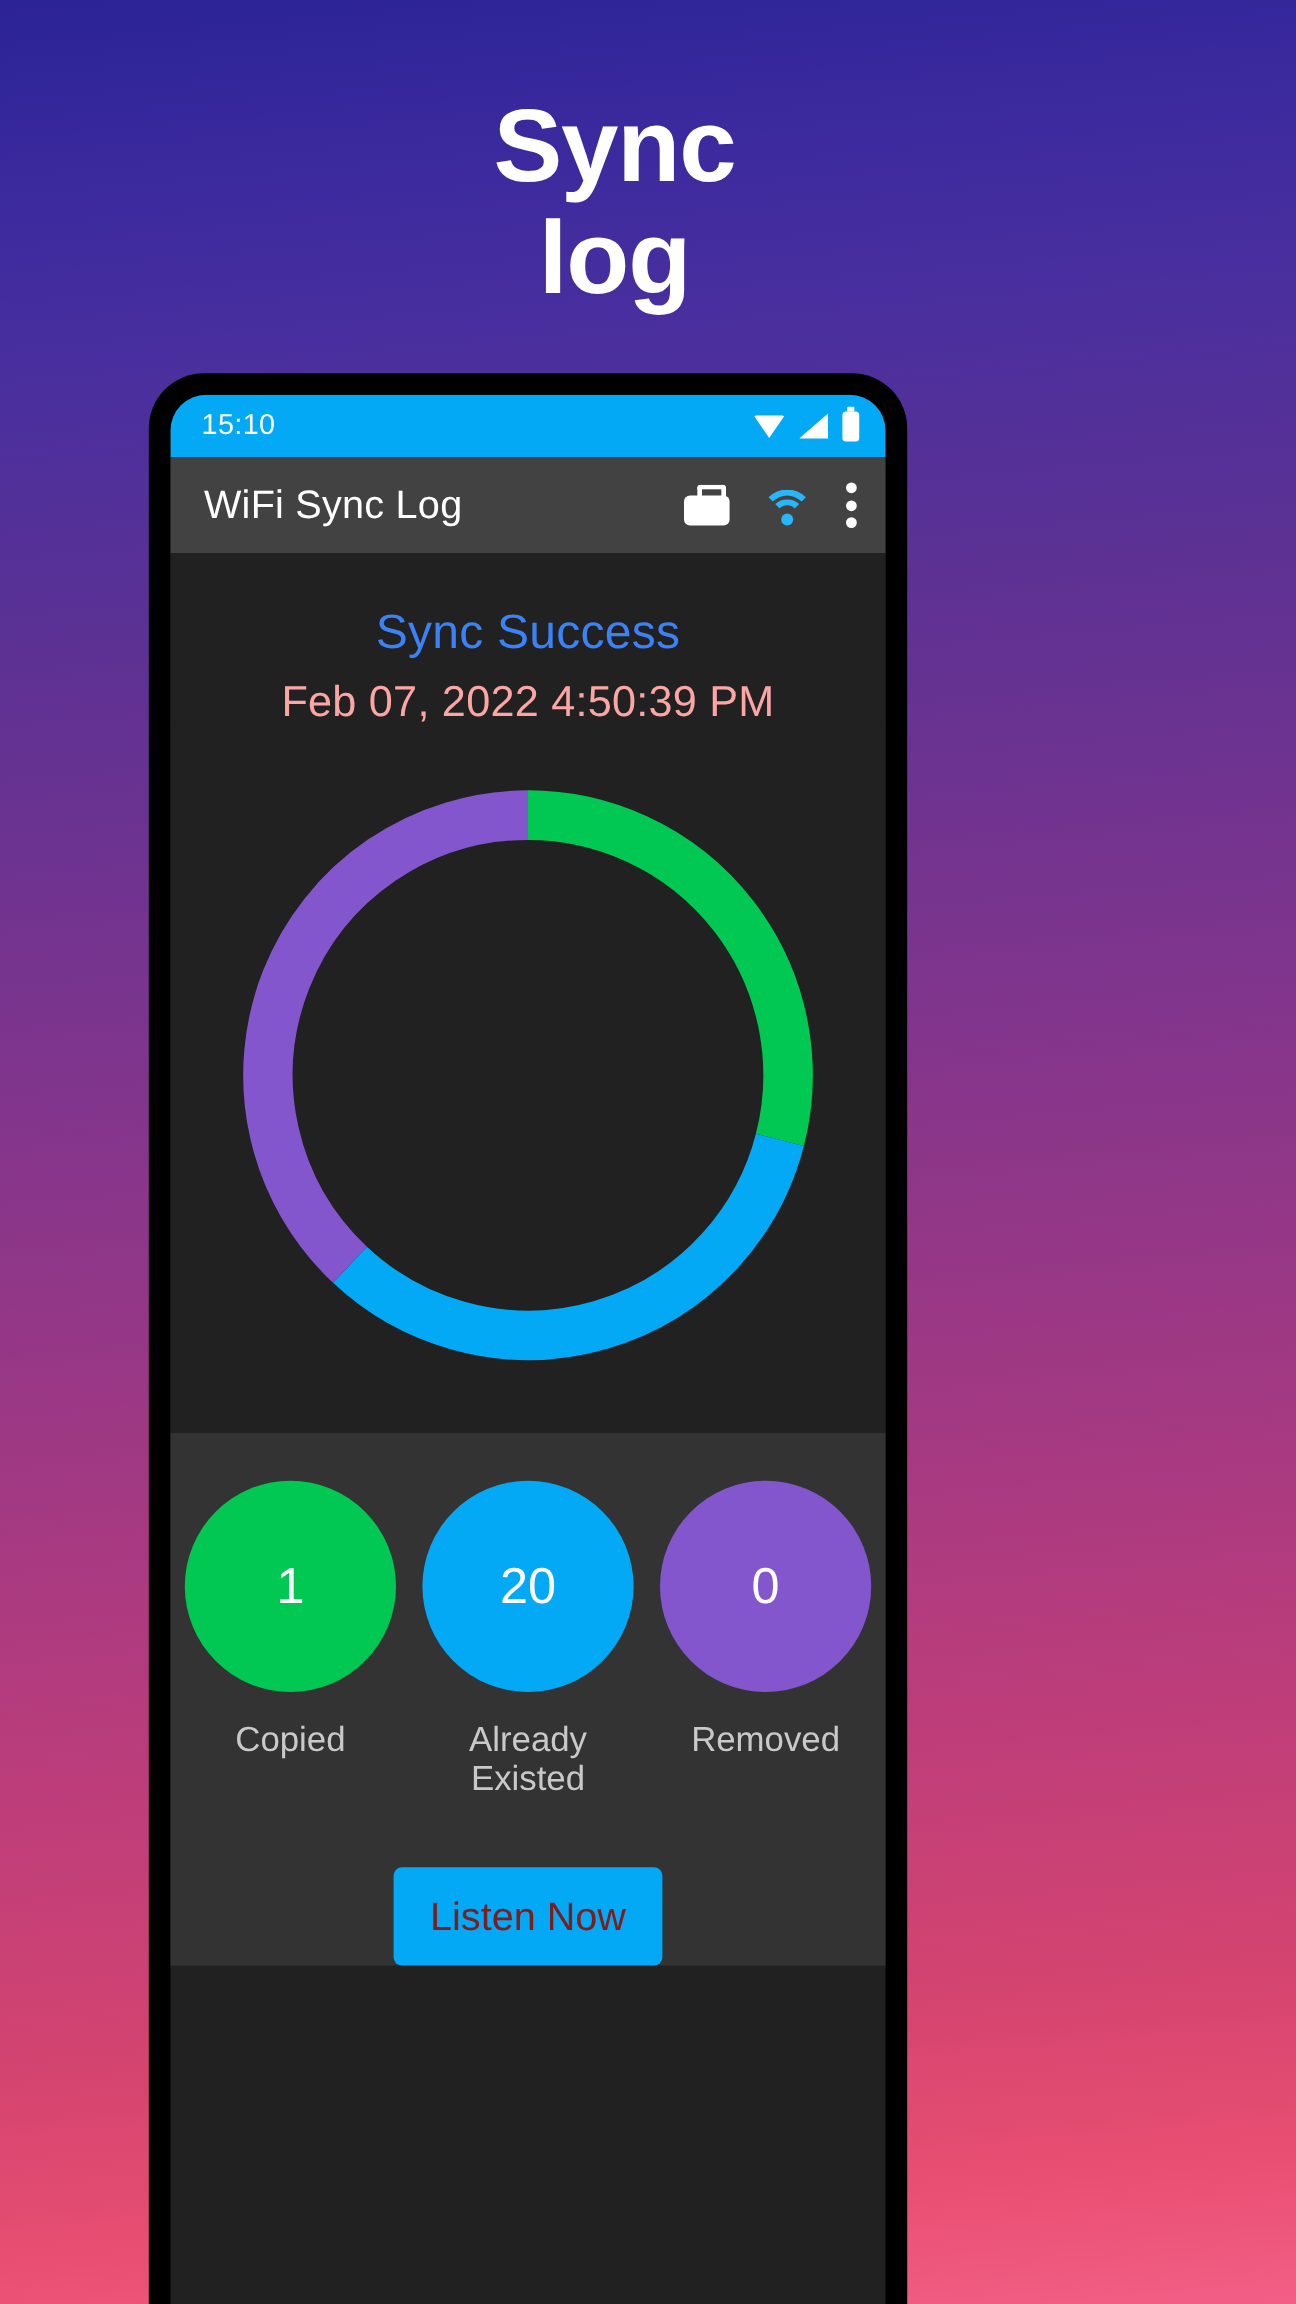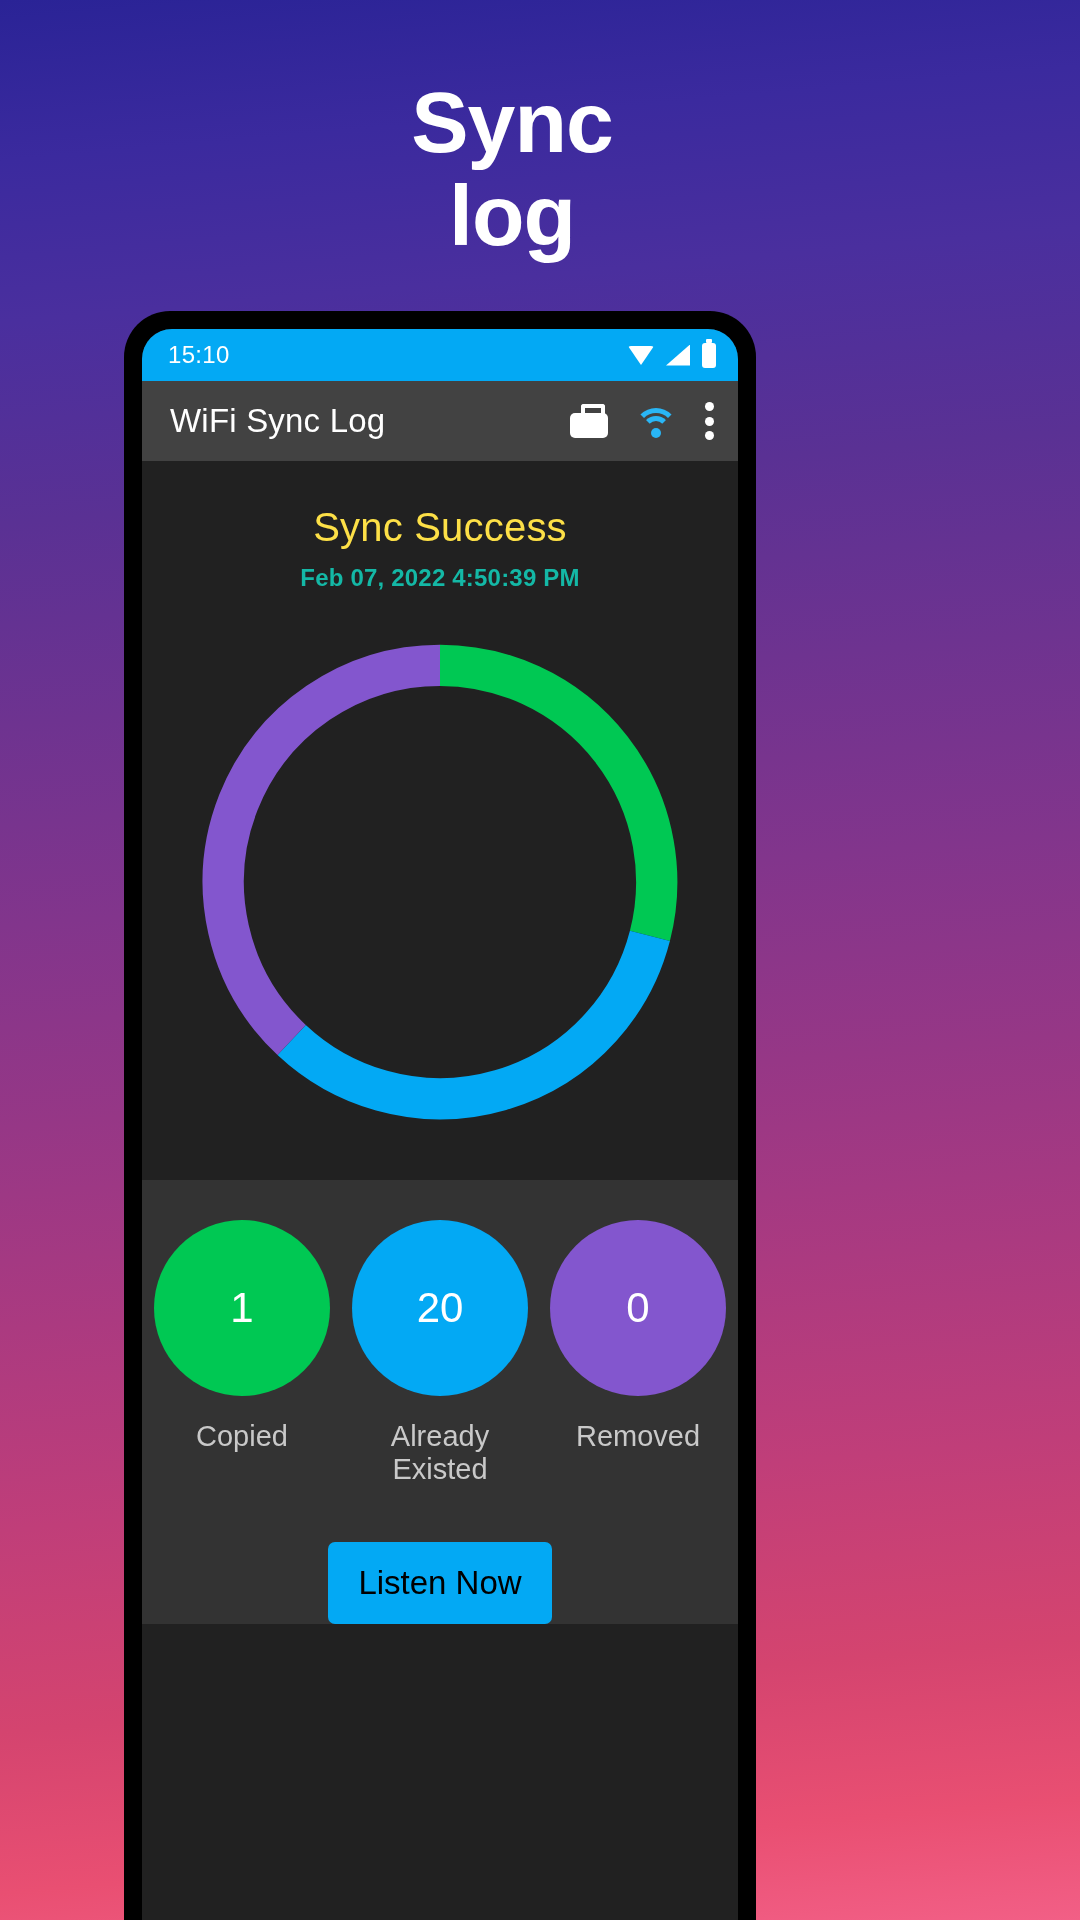--- a/index.html
+++ b/index.html
@@ -182,31 +182,30 @@
     border-radius:50%;
   }
 
   
   .result-area {
     background:#212121;
     padding-top:44px;
   }
   .result-title {
     text-align:center;
-    color:#fde047;
+    color:#3b82f6;
     font-size:40px;
     letter-spacing:0.2px;
   }
   .result-date {
     text-align:center;
-    color:#14b8a6;
-    font-size:24px;
+    color:#fca5a5;
+    font-size:36px;
     margin-top:14px;
     letter-spacing:0.2px;
-    font-weight:bold;
   }
 
   
   .donut-wrap {
     background:#212121;
     display:flex;
     justify-content:center;
     padding:32px 0 40px 0;
   }
   .donut { width:516px; height:516px; display:block; }
@@ -240,21 +239,21 @@
 
   
   .button-row {
     display:flex;
     justify-content:center;
     gap:52px;
     margin-top:56px;
   }
   .btn {
     background:#03A9F4;
-    color:#000000;
+    color:#7f1d1d;
     border:none;
     border-radius:7px;
     font-size:33px;
     padding:22px 30px;
     min-width:222px;
     font-family:"Liberation Sans", sans-serif;
     cursor:pointer;
   }
 </style>
 </head>

